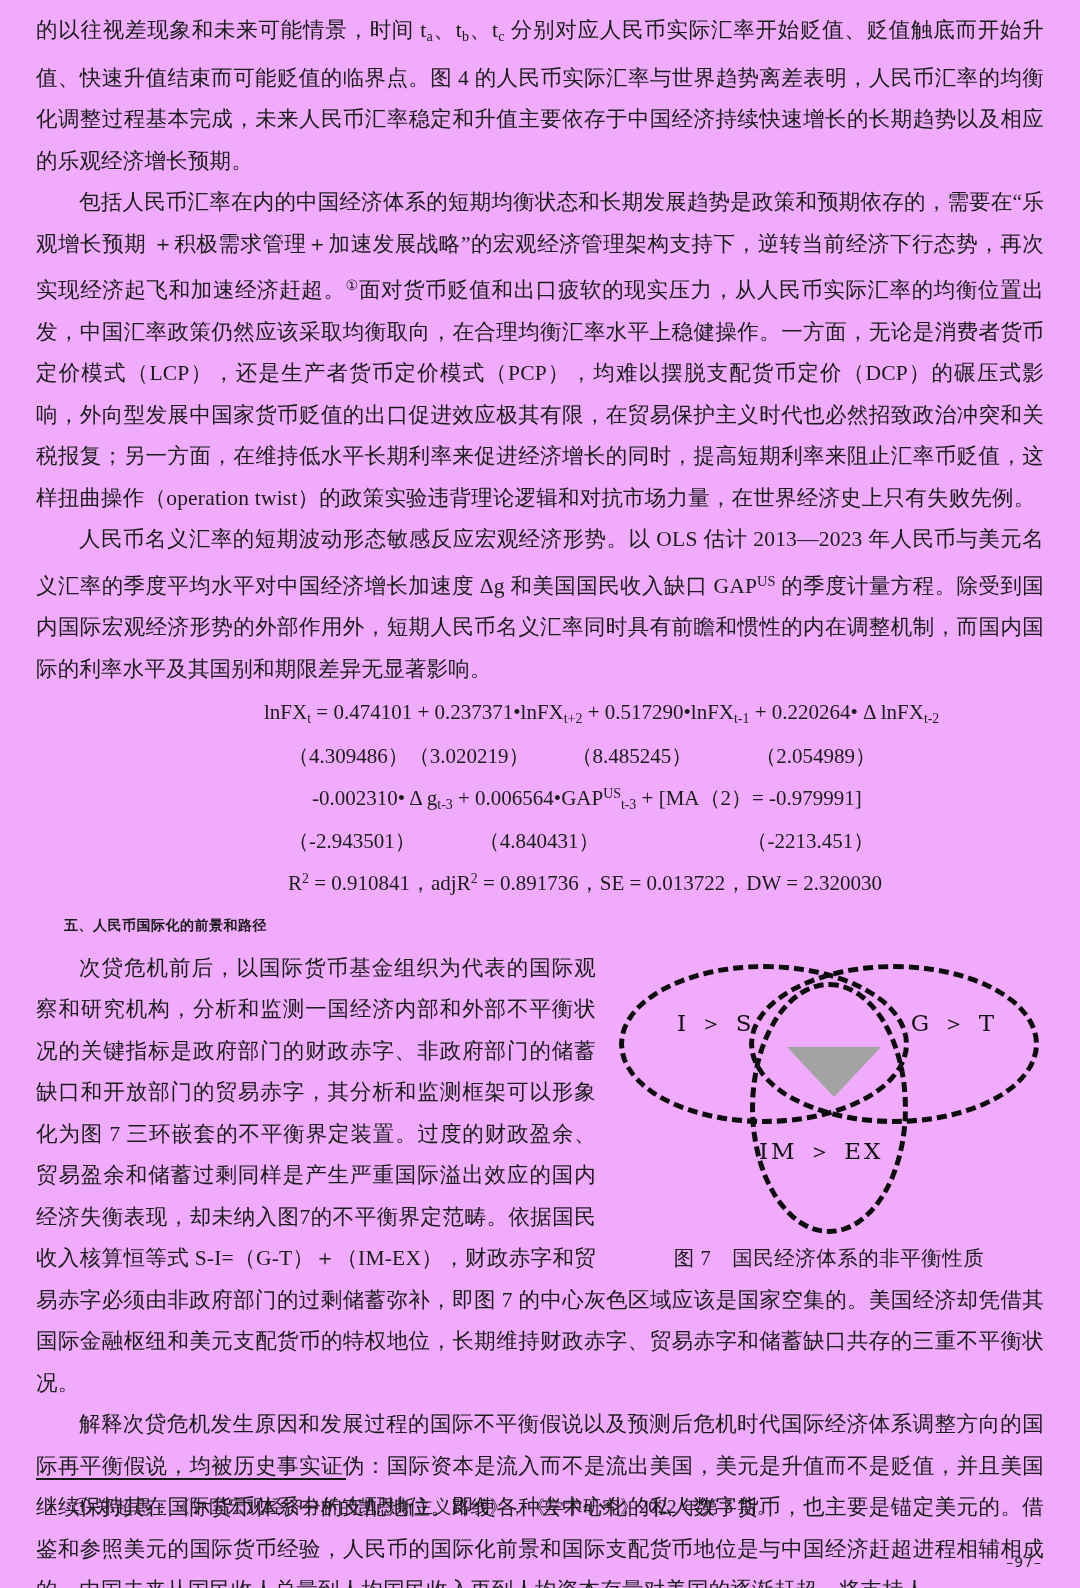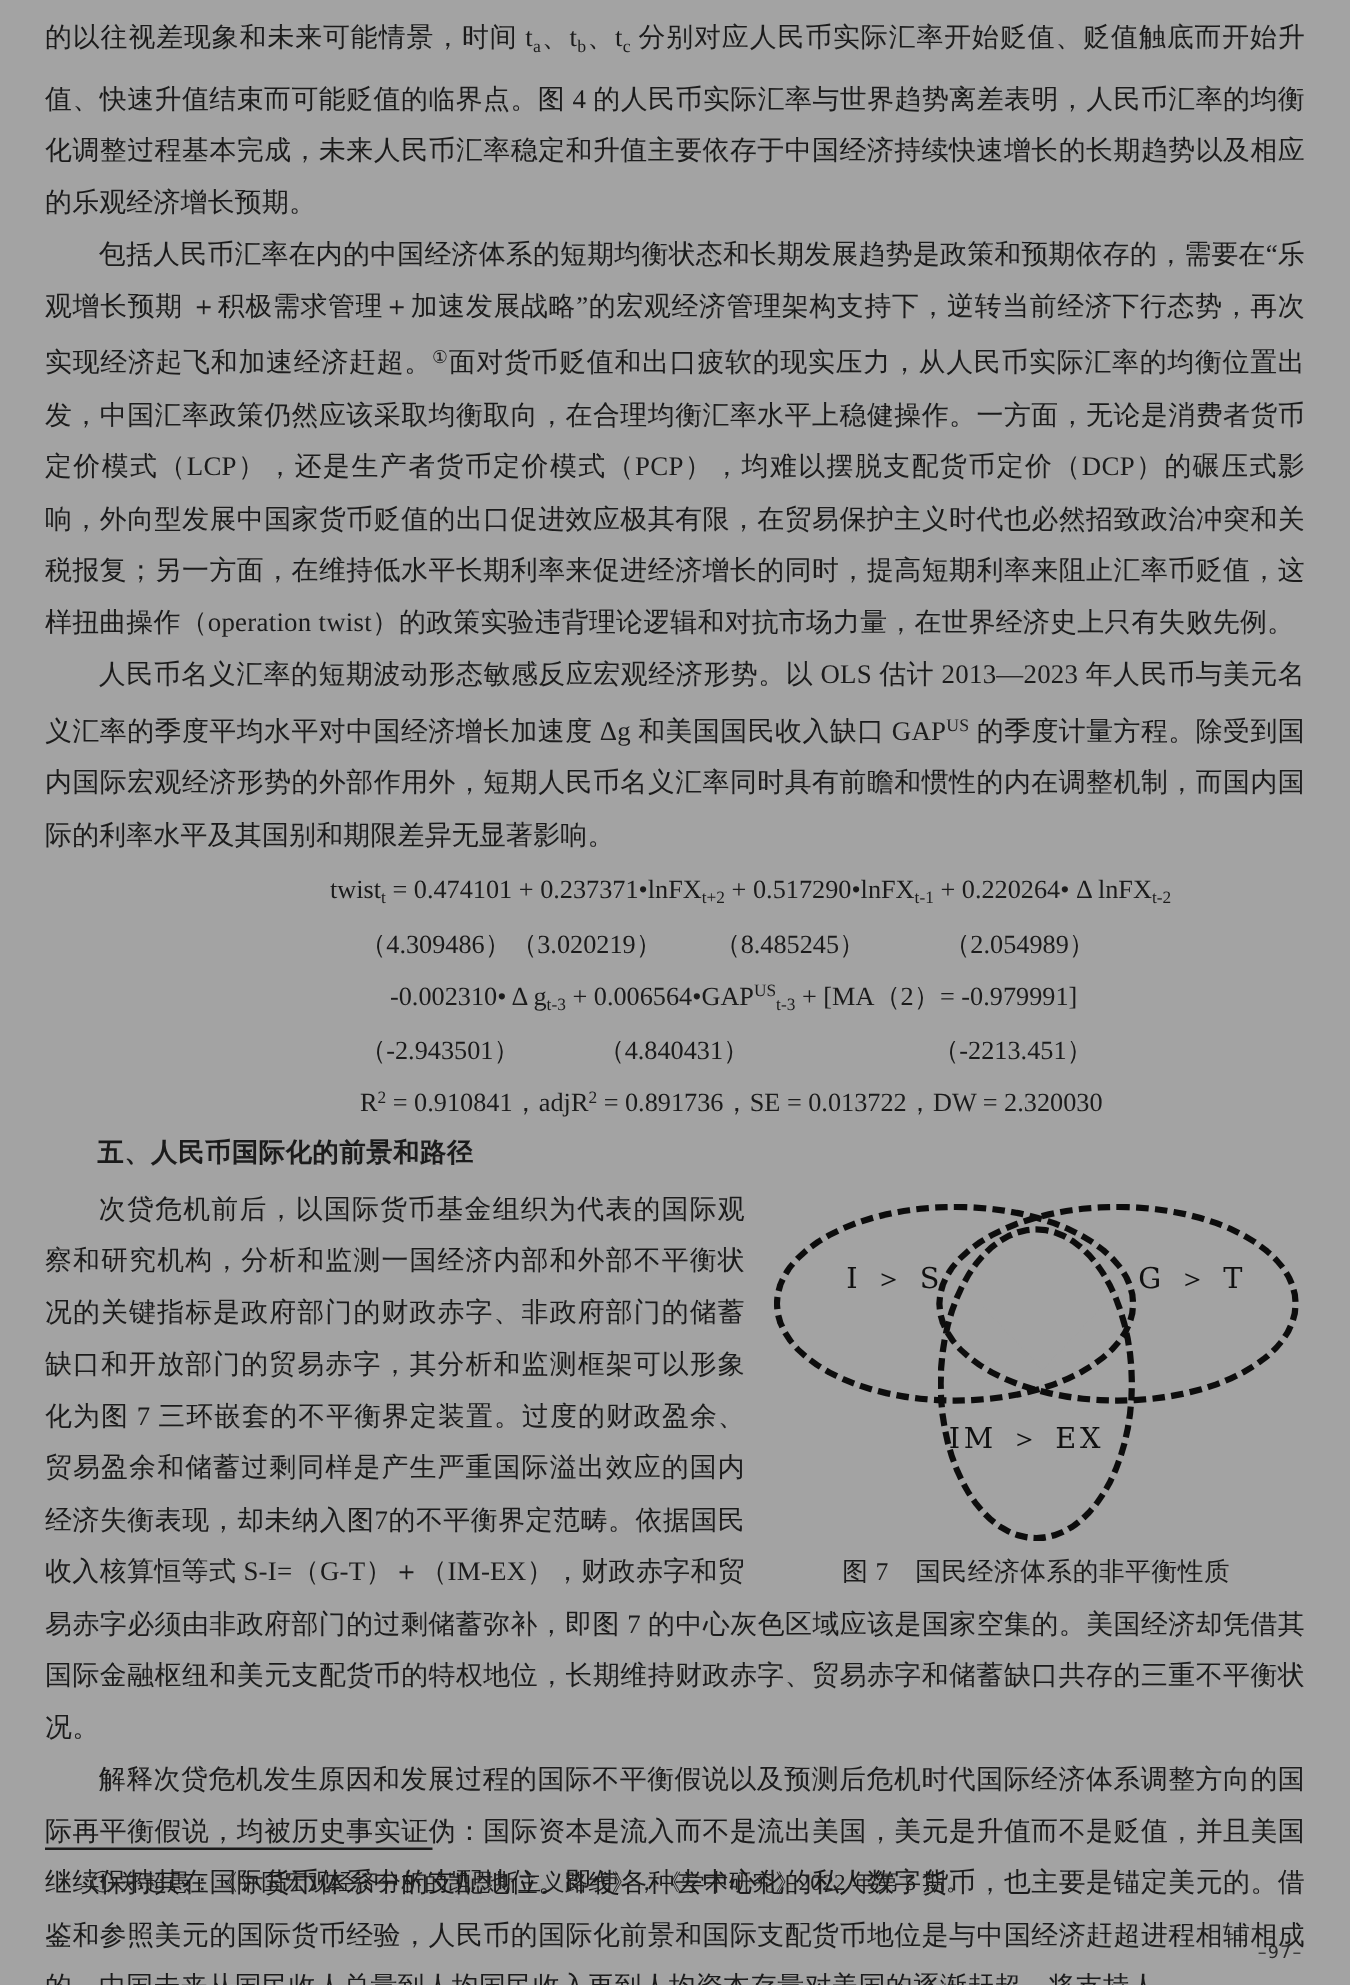--- a/index.html
+++ b/index.html
@@ -4,21 +4,21 @@
 <style>
   html, body {
     margin: 0;
     padding: 0;
     background: #ffffff;
   }
   .page {
     position: relative;
     width: 1080px;
     height: 1588px;
-    background: #a3a3a3;
+    background: #f0abfc;
     font-family: "Liberation Serif", "DejaVu Serif", serif;
     color: #1b1b1b;
     box-sizing: border-box;
     padding: 10px 36px 0 36px;
     overflow: hidden;
   }
 
   
   .para {
     font-size: 21.5px;
@@ -43,21 +43,21 @@
   .eq-l3 { padding-left: 276px; }
   .eq-l4 { padding-left: 252px; }
   .eq-l5 { padding-left: 252px; }
   sub { font-size: 0.66em; vertical-align: -0.30em; }
   sup { font-size: 0.66em; vertical-align: 0.50em; }
 
   
   .section-heading {
     font-family: Liberation Mono, monospace;
     font-weight: bold;
-    font-size: 21px;
+    font-size: 14px;
     line-height: 40px;
     margin: 4px 0 0 0;
     text-indent: 2em;
     letter-spacing: 0.5px;
   }
 
   
   .figure-wrap {
     position: relative;
     margin-top: 2px;
@@ -157,21 +157,21 @@
 
 <div class="page">
 
   <p class="para"><span>的以往视差现象和未来可能情景，时间 t</span><sub>a</sub><span>、t</span><sub>b</sub><span>、t</span><sub>c</sub><span> 分别对应人民币实际汇率开始贬值、贬值触底而开始升值、快速升值结束而可能贬值的临界点。图 4 的人民币实际汇率与世界趋势离差表明，人民币汇率的均衡化调整过程基本完成，未来人民币汇率稳定和升值主要依存于中国经济持续快速增长的长期趋势以及相应的乐观经济增长预期。</span></p>
 
   <p class="para indent"><span>包括人民币汇率在内的中国经济体系的短期均衡状态和长期发展趋势是政策和预期依存的，需要在“乐观增长预期 ＋积极需求管理＋加速发展战略”的宏观经济管理架构支持下，逆转当前经济下行态势，再次实现经济起飞和加速经济赶超。</span><sup>①</sup><span>面对货币贬值和出口疲软的现实压力，从人民币实际汇率的均衡位置出发，中国汇率政策仍然应该采取均衡取向，在合理均衡汇率水平上稳健操作。一方面，无论是消费者货币定价模式（LCP），还是生产者货币定价模式（PCP），均难以摆脱支配货币定价（DCP）的碾压式影响，外向型发展中国家货币贬值的出口促进效应极其有限，在贸易保护主义时代也必然招致政治冲突和关税报复；另一方面，在维持低水平长期利率来促进经济增长的同时，提高短期利率来阻止汇率币贬值，这样扭曲操作（operation twist）的政策实验违背理论逻辑和对抗市场力量，在世界经济史上只有失败先例。</span></p>
 
   <p class="para indent"><span>人民币名义汇率的短期波动形态敏感反应宏观经济形势。以 OLS 估计 2013—2023 年人民币与美元名义汇率的季度平均水平对中国经济增长加速度 Δg 和美国国民收入缺口 GAP</span><sup>US</sup><span> 的季度计量方程。除受到国内国际宏观经济形势的外部作用外，短期人民币名义汇率同时具有前瞻和惯性的内在调整机制，而国内国际的利率水平及其国别和期限差异无显著影响。</span></p>
 
   <div class="eq-block">
-    <div class="eq-line eq-l1"><span>twist</span><sub>t</sub><span> = 0.474101 + 0.237371•lnFX</span><sub>t+2</sub><span> + 0.517290•lnFX</span><sub>t-1</sub><span> + 0.220264• Δ lnFX</span><sub>t-2</sub></div>
+    <div class="eq-line eq-l1"><span>lnFX</span><sub>t</sub><span> = 0.474101 + 0.237371•lnFX</span><sub>t+2</sub><span> + 0.517290•lnFX</span><sub>t-1</sub><span> + 0.220264• Δ lnFX</span><sub>t-2</sub></div>
     <div class="eq-line eq-l2">（4.309486）（3.020219）　　（8.485245）　　　（2.054989）</div>
     <div class="eq-line eq-l3"><span>-0.002310• Δ g</span><sub>t-3</sub><span> + 0.006564•GAP</span><sup>US</sup><sub>t-3</sub><span> + [MA（2）= -0.979991]</span></div>
     <div class="eq-line eq-l4">（-2.943501）　　　（4.840431）　　　　　　　（-2213.451）</div>
     <div class="eq-line eq-l5"><span>R</span><sup>2</sup><span> = 0.910841，adjR</span><sup>2</sup><span> = 0.891736，SE = 0.013722，DW = 2.320030</span></div>
   </div>
 
   <h2 class="section-heading">五、人民币国际化的前景和路径</h2>
 
   <div class="figure-wrap clearfix">
     <figure class="figure-box">

